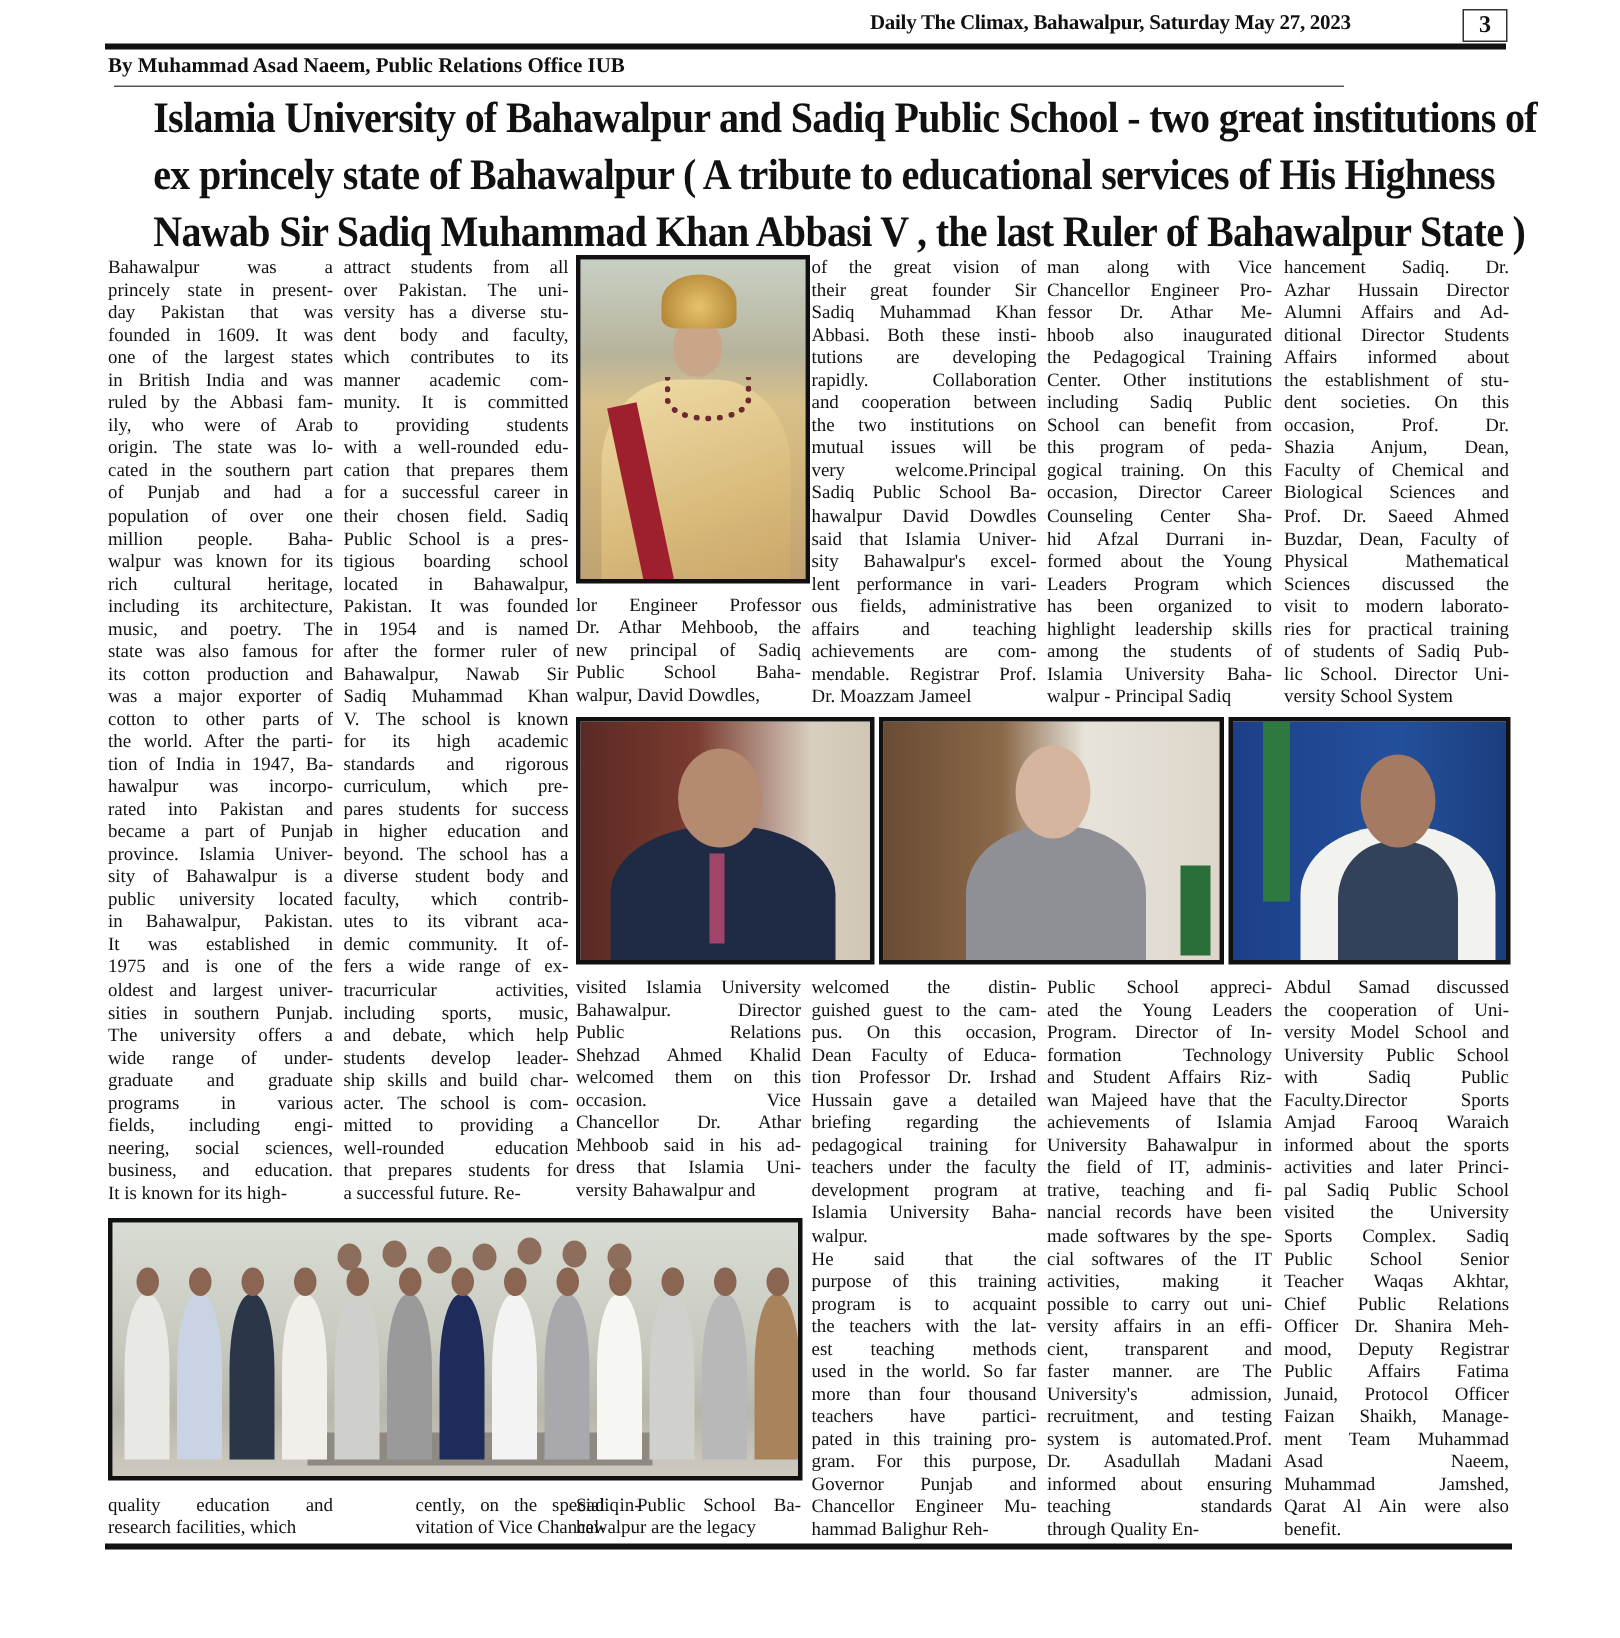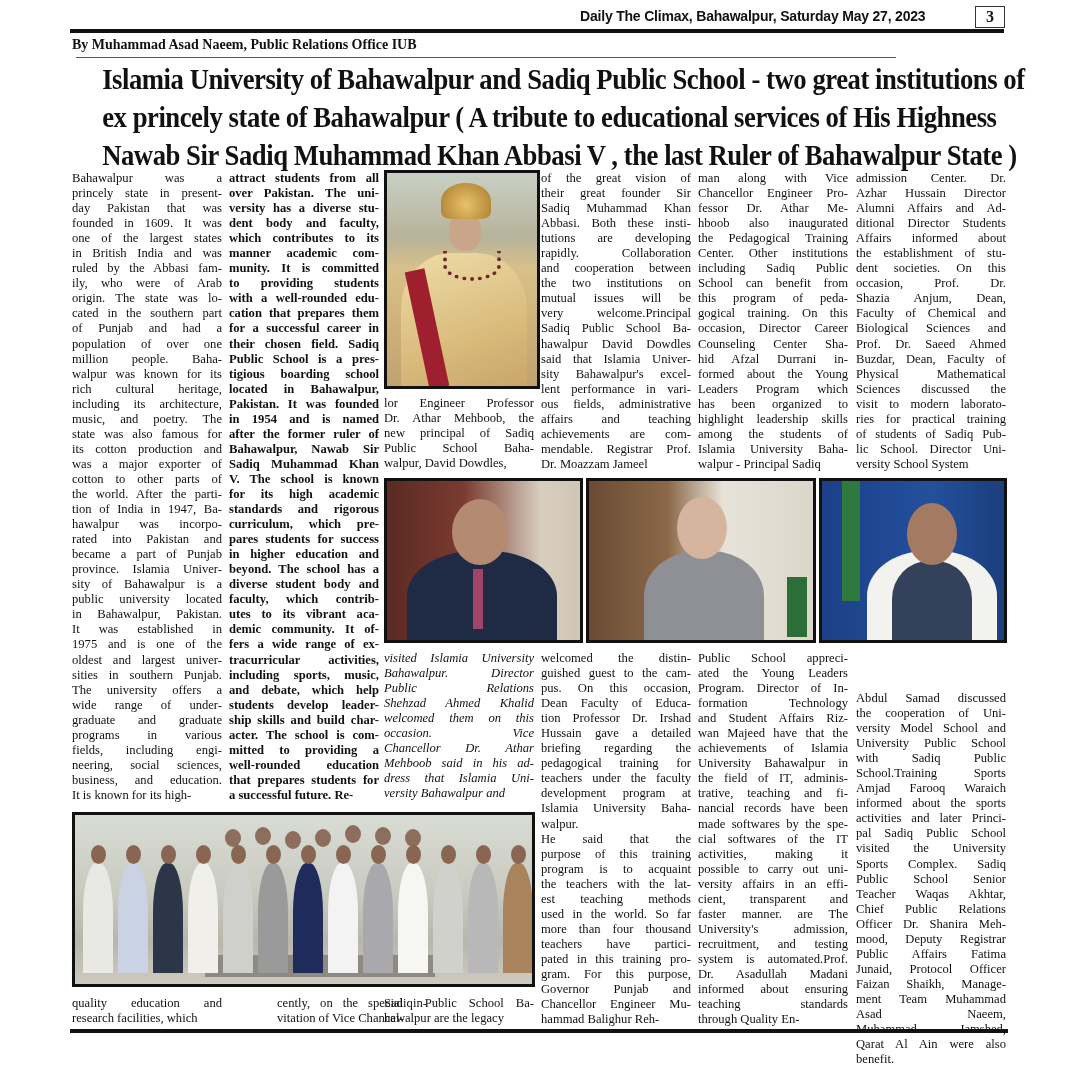--- a/index.html
+++ b/index.html
@@ -1,21 +1,21 @@
 <!DOCTYPE html>
 <html><head>
 <meta charset="utf-8">
 <style>
   html, body { margin: 0; padding: 0; background: #ffffff; }
   body { width: 1080px; height: 1092px; position: relative; overflow: hidden;
          font-family: "Liberation Serif", "DejaVu Serif", serif; color: #111; }
   .abs { position: absolute; }
 
   .masthead { left: 580px; top: 8px; font-size: 14px; font-weight: bold;
-              font-family: Liberation Sans, sans-serif; letter-spacing: -0.2px; }
+              font-family: Liberation Serif, serif; letter-spacing: -0.2px; }
   .page-num { left: 975px; top: 6px; width: 28px; height: 20px; border: 1px solid #333;
               font-weight: bold; font-size: 16px; text-align: center; line-height: 20px; }
   .top-rule { left: 70px; top: 29px; width: 934px; height: 4px; background: #111; }
   .byline { left: 72px; top: 37px; font-size: 14px; font-weight: bold; }
   .byline-rule { left: 76px; top: 57px; width: 820px; height: 1px; background: #555; }
 
   .headline { left: 64px; top: 60px; width: 954px; text-align: center;
               font-family: "Liberation Serif", serif; font-weight: bold;
               font-size: 29px; line-height: 38px; transform: scaleX(0.92);
               transform-origin: center top; letter-spacing: -0.5px; }
@@ -110,21 +110,21 @@
     <span class="ln">fields, including engi-</span>
     <span class="ln">neering, social sciences,</span>
     <span class="ln">business, and education.</span>
     <span class="ln last">It is known for its high-</span>
   </div>
 <div class="abs col" style="left:72px; top:996px;">
     <span class="ln">quality education and</span>
     <span class="ln last">research facilities, which</span>
   </div>
 
-<div class="abs col" style="left:229px; top:171px;font-weight:bold;">
+<div class="abs col" style="left:229px; top:171px;">
     <span class="ln">attract students from all</span>
     <span class="ln">over Pakistan. The uni-</span>
     <span class="ln">versity has a diverse stu-</span>
     <span class="ln">dent body and faculty,</span>
     <span class="ln">which contributes to its</span>
     <span class="ln">manner academic com-</span>
     <span class="ln">munity. It is committed</span>
     <span class="ln">to providing students</span>
     <span class="ln">with a well-rounded edu-</span>
     <span class="ln">cation that prepares them</span>
@@ -166,21 +166,21 @@
     <span class="ln last">vitation of Vice Chancel-</span>
   </div>
 
 <div class="abs col" style="left:384px; top:396px;">
     <span class="ln">lor Engineer Professor</span>
     <span class="ln">Dr. Athar Mehboob, the</span>
     <span class="ln">new principal of Sadiq</span>
     <span class="ln">Public School Baha-</span>
     <span class="ln last">walpur, David Dowdles,</span>
   </div>
-<div class="abs col" style="left:384px; top:651px;font-style:italic;">
+<div class="abs col" style="left:384px; top:651px;">
     <span class="ln">visited Islamia University</span>
     <span class="ln">Bahawalpur. Director</span>
     <span class="ln">Public Relations</span>
     <span class="ln">Shehzad Ahmed Khalid</span>
     <span class="ln">welcomed them on this</span>
     <span class="ln">occasion. Vice</span>
     <span class="ln">Chancellor Dr. Athar</span>
     <span class="ln">Mehboob said in his ad-</span>
     <span class="ln">dress that Islamia Uni-</span>
     <span class="ln last">versity Bahawalpur and</span>
@@ -284,48 +284,48 @@
     <span class="ln">University's admission,</span>
     <span class="ln">recruitment, and testing</span>
     <span class="ln">system is automated.Prof.</span>
     <span class="ln">Dr. Asadullah Madani</span>
     <span class="ln">informed about ensuring</span>
     <span class="ln">teaching standards</span>
     <span class="ln last">through Quality En-</span>
   </div>
 
 <div class="abs col" style="left:856px; top:171px;">
-    <span class="ln">admission Center. Dr.</span>
+    <span class="ln">hancement Sadiq. Dr.</span>
     <span class="ln">Azhar Hussain Director</span>
     <span class="ln">Alumni Affairs and Ad-</span>
     <span class="ln">ditional Director Students</span>
     <span class="ln">Affairs informed about</span>
     <span class="ln">the establishment of stu-</span>
     <span class="ln">dent societies. On this</span>
     <span class="ln">occasion, Prof. Dr.</span>
     <span class="ln">Shazia Anjum, Dean,</span>
     <span class="ln">Faculty of Chemical and</span>
     <span class="ln">Biological Sciences and</span>
     <span class="ln">Prof. Dr. Saeed Ahmed</span>
     <span class="ln">Buzdar, Dean, Faculty of</span>
     <span class="ln">Physical Mathematical</span>
     <span class="ln">Sciences discussed the</span>
     <span class="ln">visit to modern laborato-</span>
     <span class="ln">ries for practical training</span>
     <span class="ln">of students of Sadiq Pub-</span>
     <span class="ln">lic School. Director Uni-</span>
     <span class="ln last">versity School System</span>
   </div>
-<div class="abs col" style="left:856px; top:651px;margin-top:40px;">
+<div class="abs col" style="left:856px; top:651px;">
     <span class="ln">Abdul Samad discussed</span>
     <span class="ln">the cooperation of Uni-</span>
     <span class="ln">versity Model School and</span>
     <span class="ln">University Public School</span>
     <span class="ln">with Sadiq Public</span>
-    <span class="ln">School.Training Sports</span>
+    <span class="ln">Faculty.Director Sports</span>
     <span class="ln">Amjad Farooq Waraich</span>
     <span class="ln">informed about the sports</span>
     <span class="ln">activities and later Princi-</span>
     <span class="ln">pal Sadiq Public School</span>
     <span class="ln">visited the University</span>
     <span class="ln">Sports Complex. Sadiq</span>
     <span class="ln">Public School Senior</span>
     <span class="ln">Teacher Waqas Akhtar,</span>
     <span class="ln">Chief Public Relations</span>
     <span class="ln">Officer Dr. Shanira Meh-</span>

